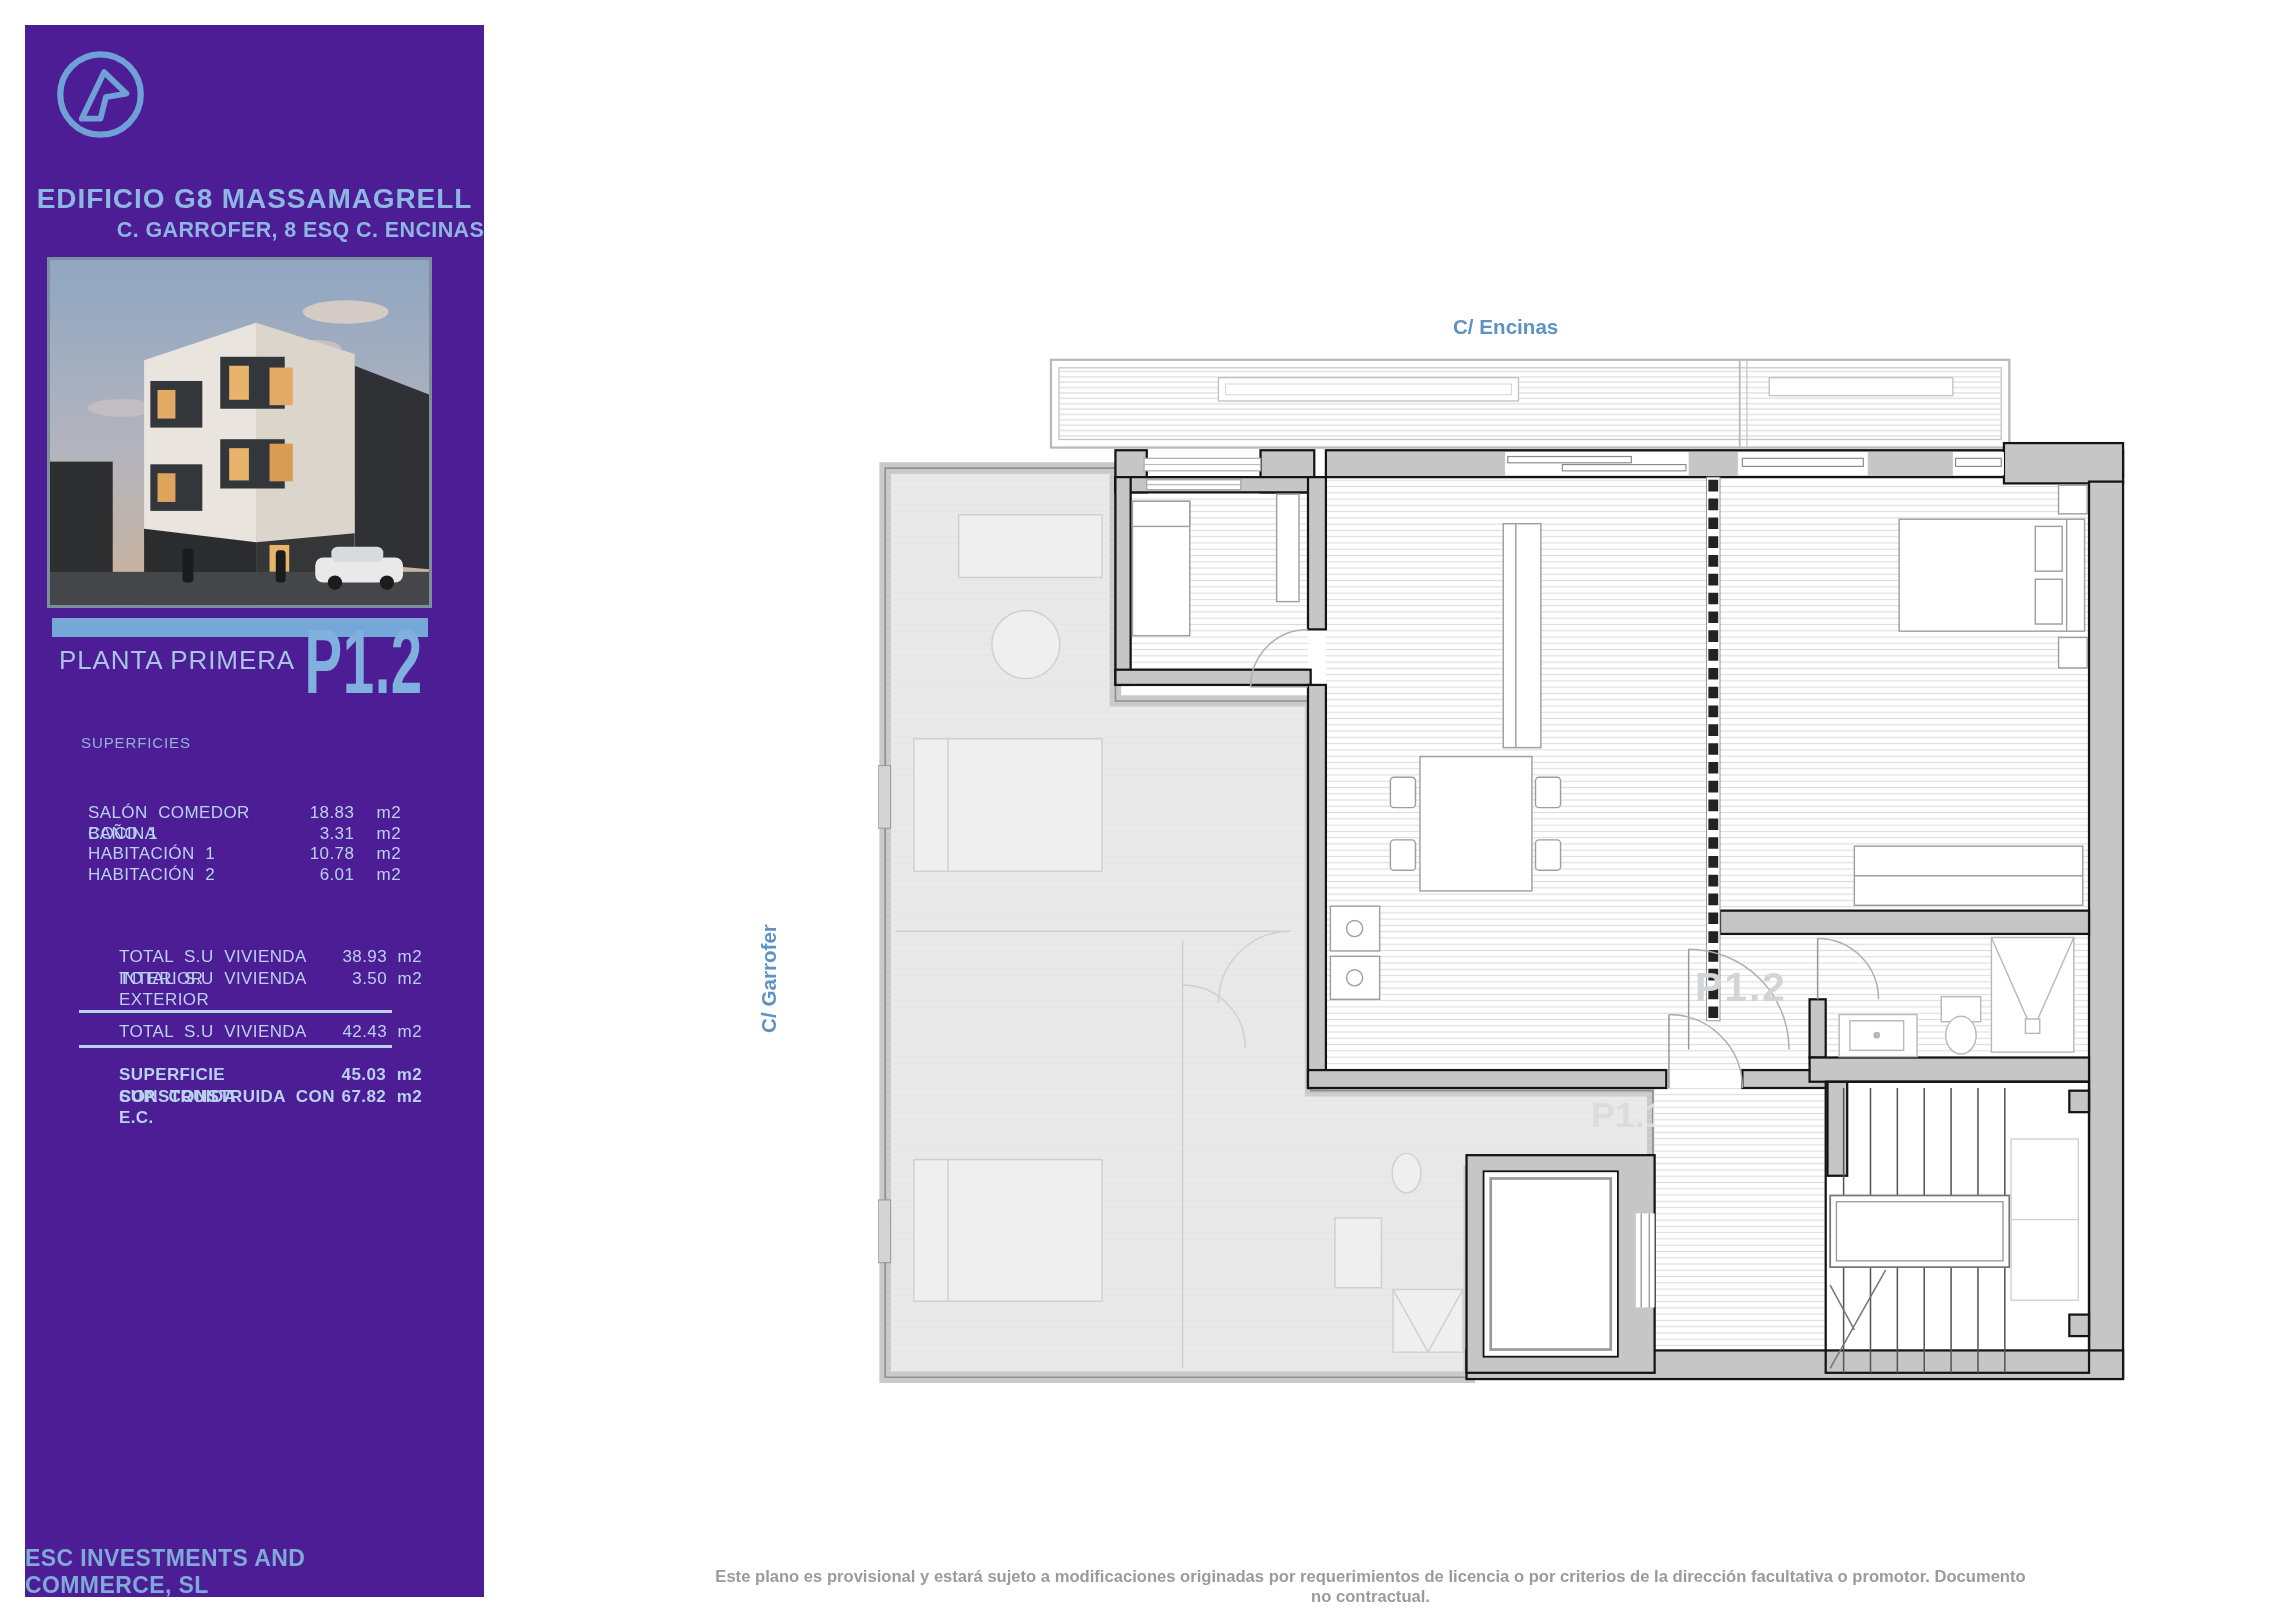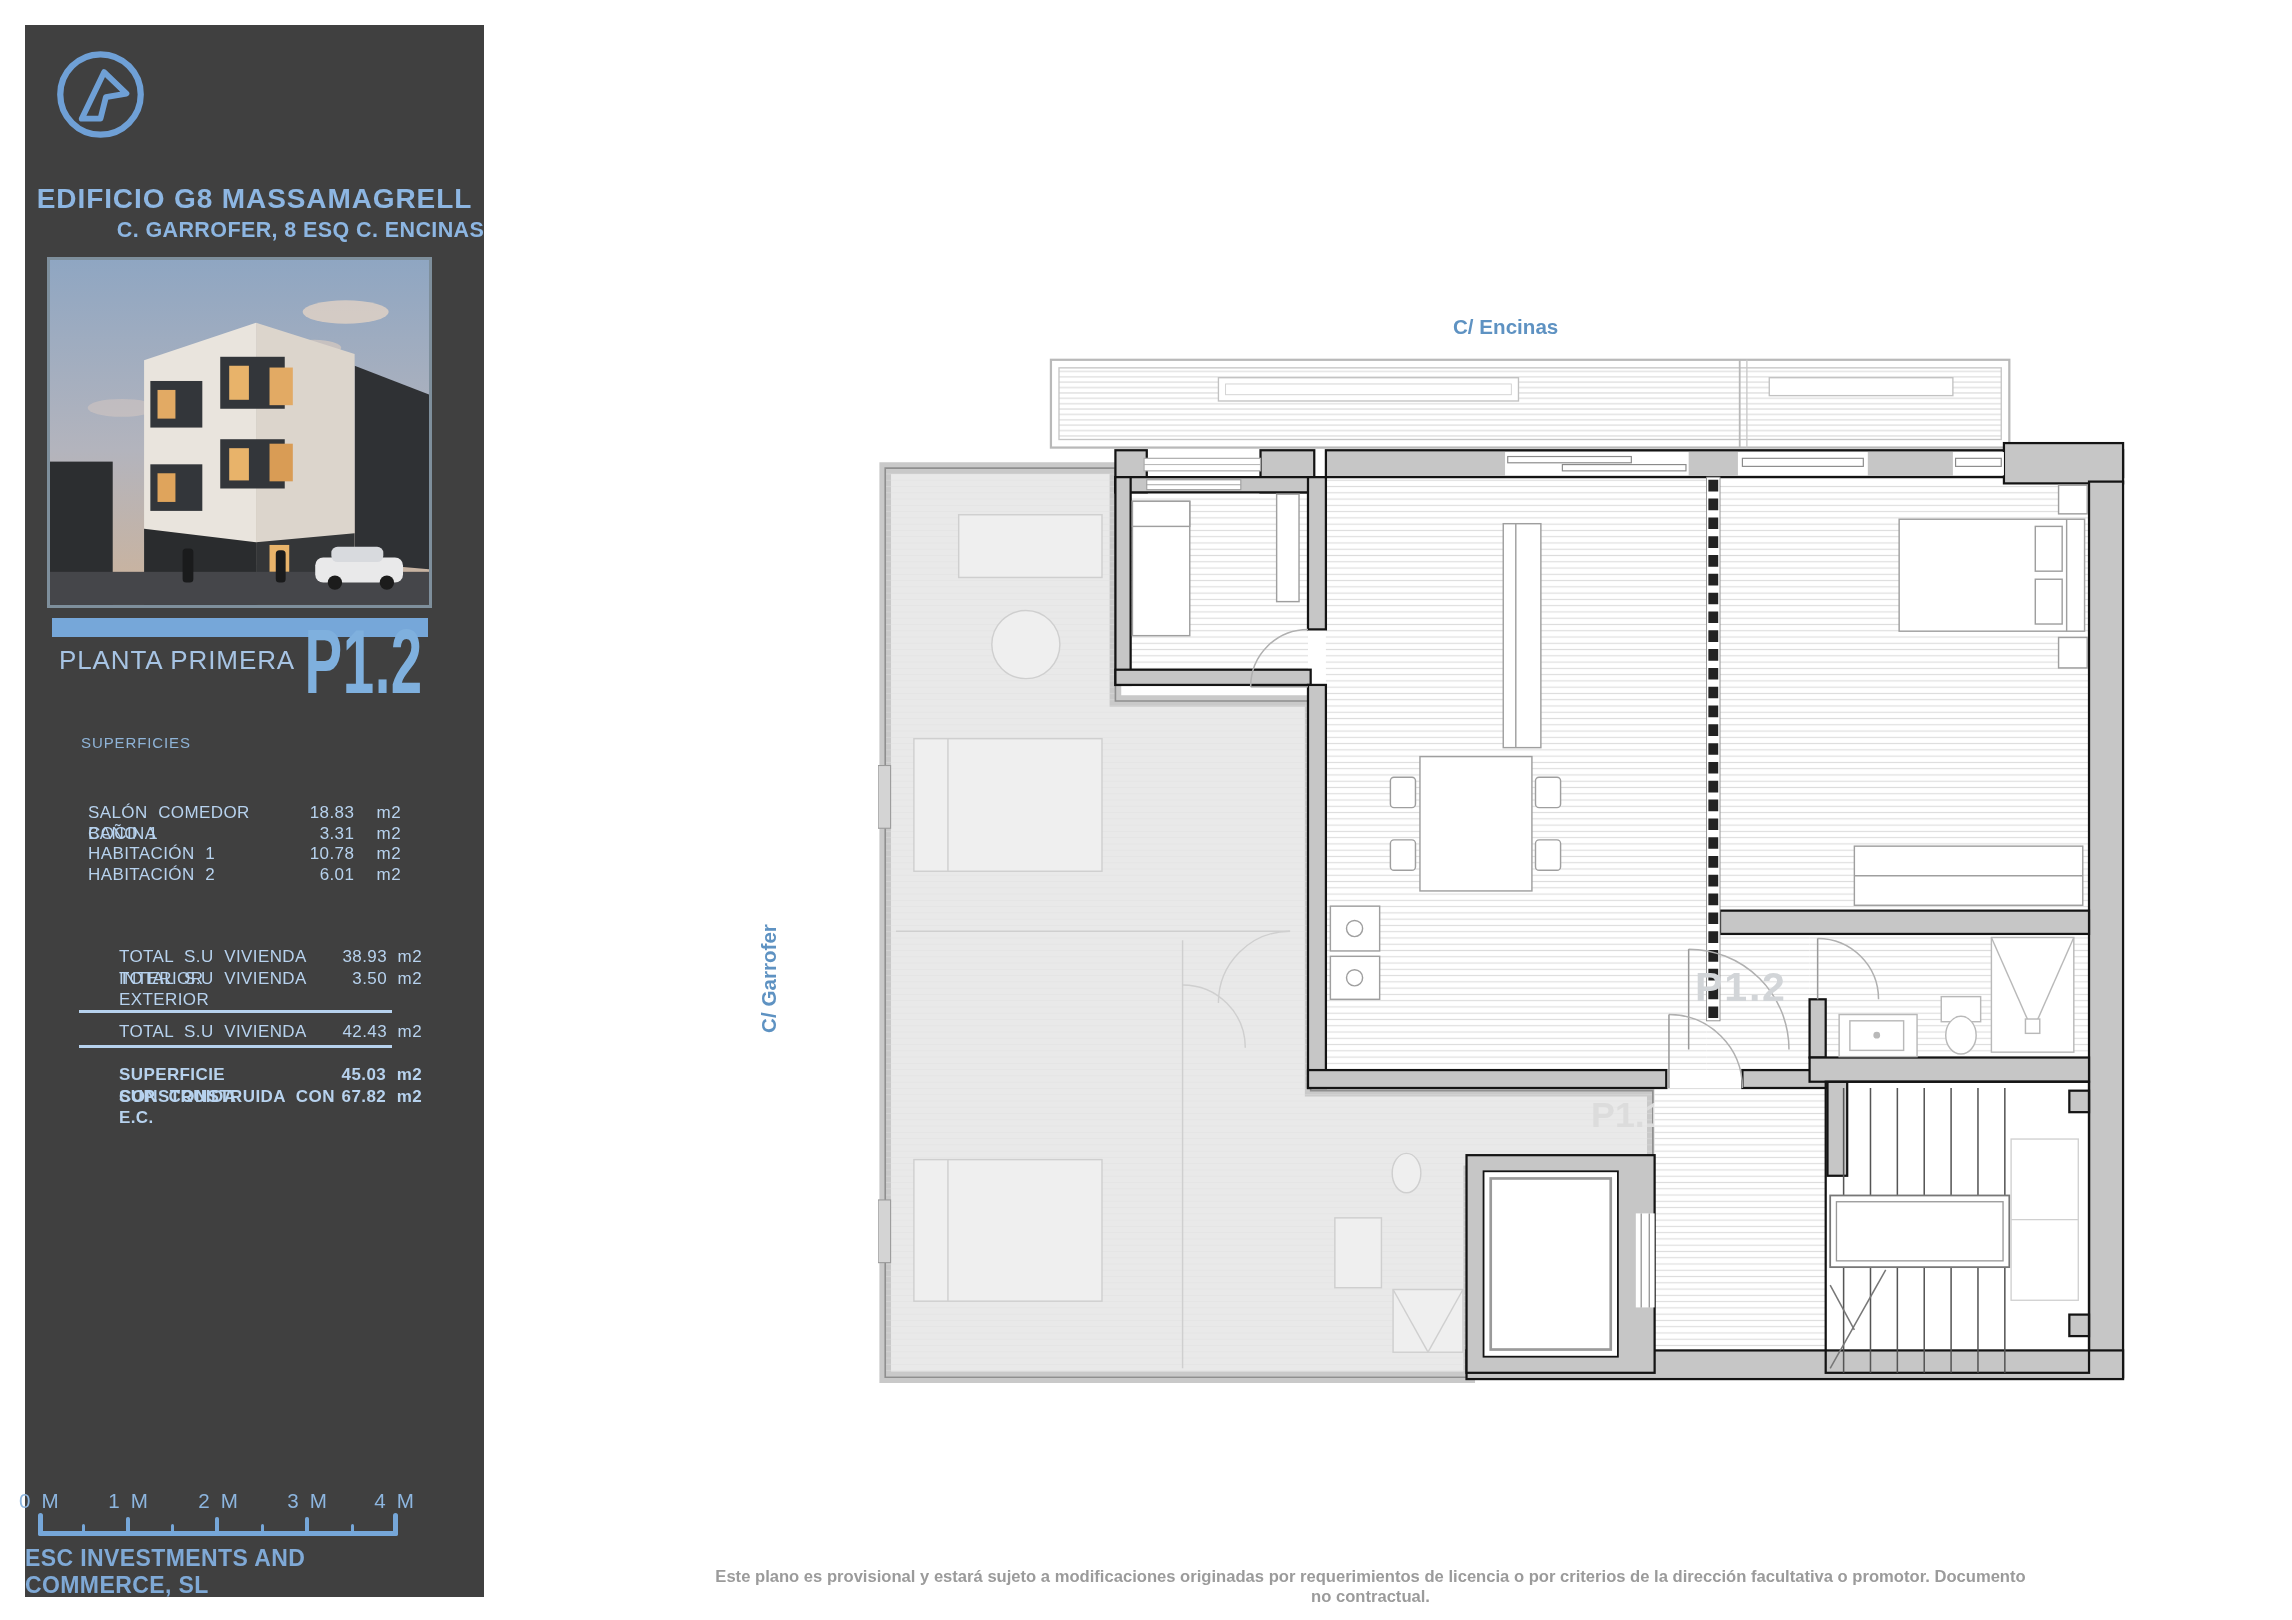--- a/index.html
+++ b/index.html
@@ -1,19 +1,19 @@
 <!DOCTYPE html>
 <html style="font-size:14.3px"><head>
 <meta charset="utf-8">
 <style>
   html,body{margin:0;padding:0;}
   body{width:2293px;height:1620px;position:relative;background:#ffffff;
        font-family:"Liberation Sans",sans-serif;overflow:hidden;}
   
-  .sidebar{position:absolute;left:25px;top:25px;width:459px;height:1572px;background:#404040;}
+  .sidebar{position:absolute;left:25px;top:25px;width:459px;height:1572px;background:#4c1d95;}
   .logo{position:absolute;left:29px;top:23px;width:93px;height:93px;}
   .sb-title{position:absolute;left:0;top:158px;width:100%;text-align:center;
             font-size:28px;font-weight:700;letter-spacing:0.9px;color:#8db6e2;}
   .sb-subtitle{position:absolute;left:0;top:193px;width:100%;text-align:center;
             font-size:21.5px;font-weight:700;letter-spacing:0.4px;color:#8db6e2;margin-left:46px;}
   .photo-frame{position:absolute;left:22.4px;top:232px;width:379px;height:345px;
             border:3.6px solid #7e8f9c;box-sizing:content-box;background:#9db3cd;}
   .accent-bar{position:absolute;left:27px;top:593px;width:376px;height:19px;background:#76a7d9;}
   .planta{position:absolute;left:34px;top:620px;font-size:26px;color:#a7c4e4;letter-spacing:0.9px;}
   .unit-big{position:absolute;right:61px;top:591px;font-size:91px;line-height:1;font-weight:700;
@@ -154,37 +154,20 @@
     <div class="trow">
       <span class="lbl">SUPERFICIE CONSTRUIDA</span>
       <span class="val">45.03 m2</span>
     </div>
     <div class="trow">
       <span class="lbl">SUP. CONSTRUIDA CON E.C.</span>
       <span class="val">67.82 m2</span>
     </div>
   </div>
 
-  <div class="ruler">
-    <span class="rlabel" style="left:2.7px;">0 M</span>
-    <span class="rlabel" style="left:92px;">1 M</span>
-    <span class="rlabel" style="left:182px;">2 M</span>
-    <span class="rlabel" style="left:271px;">3 M</span>
-    <span class="rlabel" style="left:358px;">4 M</span>
-    <div class="rbase"></div>
-    <div class="rend" style="left:0;"></div>
-    <div class="rend" style="left:355px;"></div>
-    <div class="rtick" style="left:88px;"></div>
-    <div class="rtick" style="left:177px;"></div>
-    <div class="rtick" style="left:267px;"></div>
-    <div class="rtick minor" style="left:44px;"></div>
-    <div class="rtick minor" style="left:133px;"></div>
-    <div class="rtick minor" style="left:223px;"></div>
-    <div class="rtick minor" style="left:313px;"></div>
-  </div>
 
   <div class="company">ESC INVESTMENTS AND COMMERCE, SL</div>
 </div>
 
 <div class="street-top">C/ Encinas</div>
 <div class="street-left">C/ Garrofer</div>
 
 <svg class="plan-svg" width="1272" height="1039" viewBox="0 0 1420 1160">
   <defs>
     <pattern id="hatchW" patternUnits="userSpaceOnUse" width="10" height="7">

